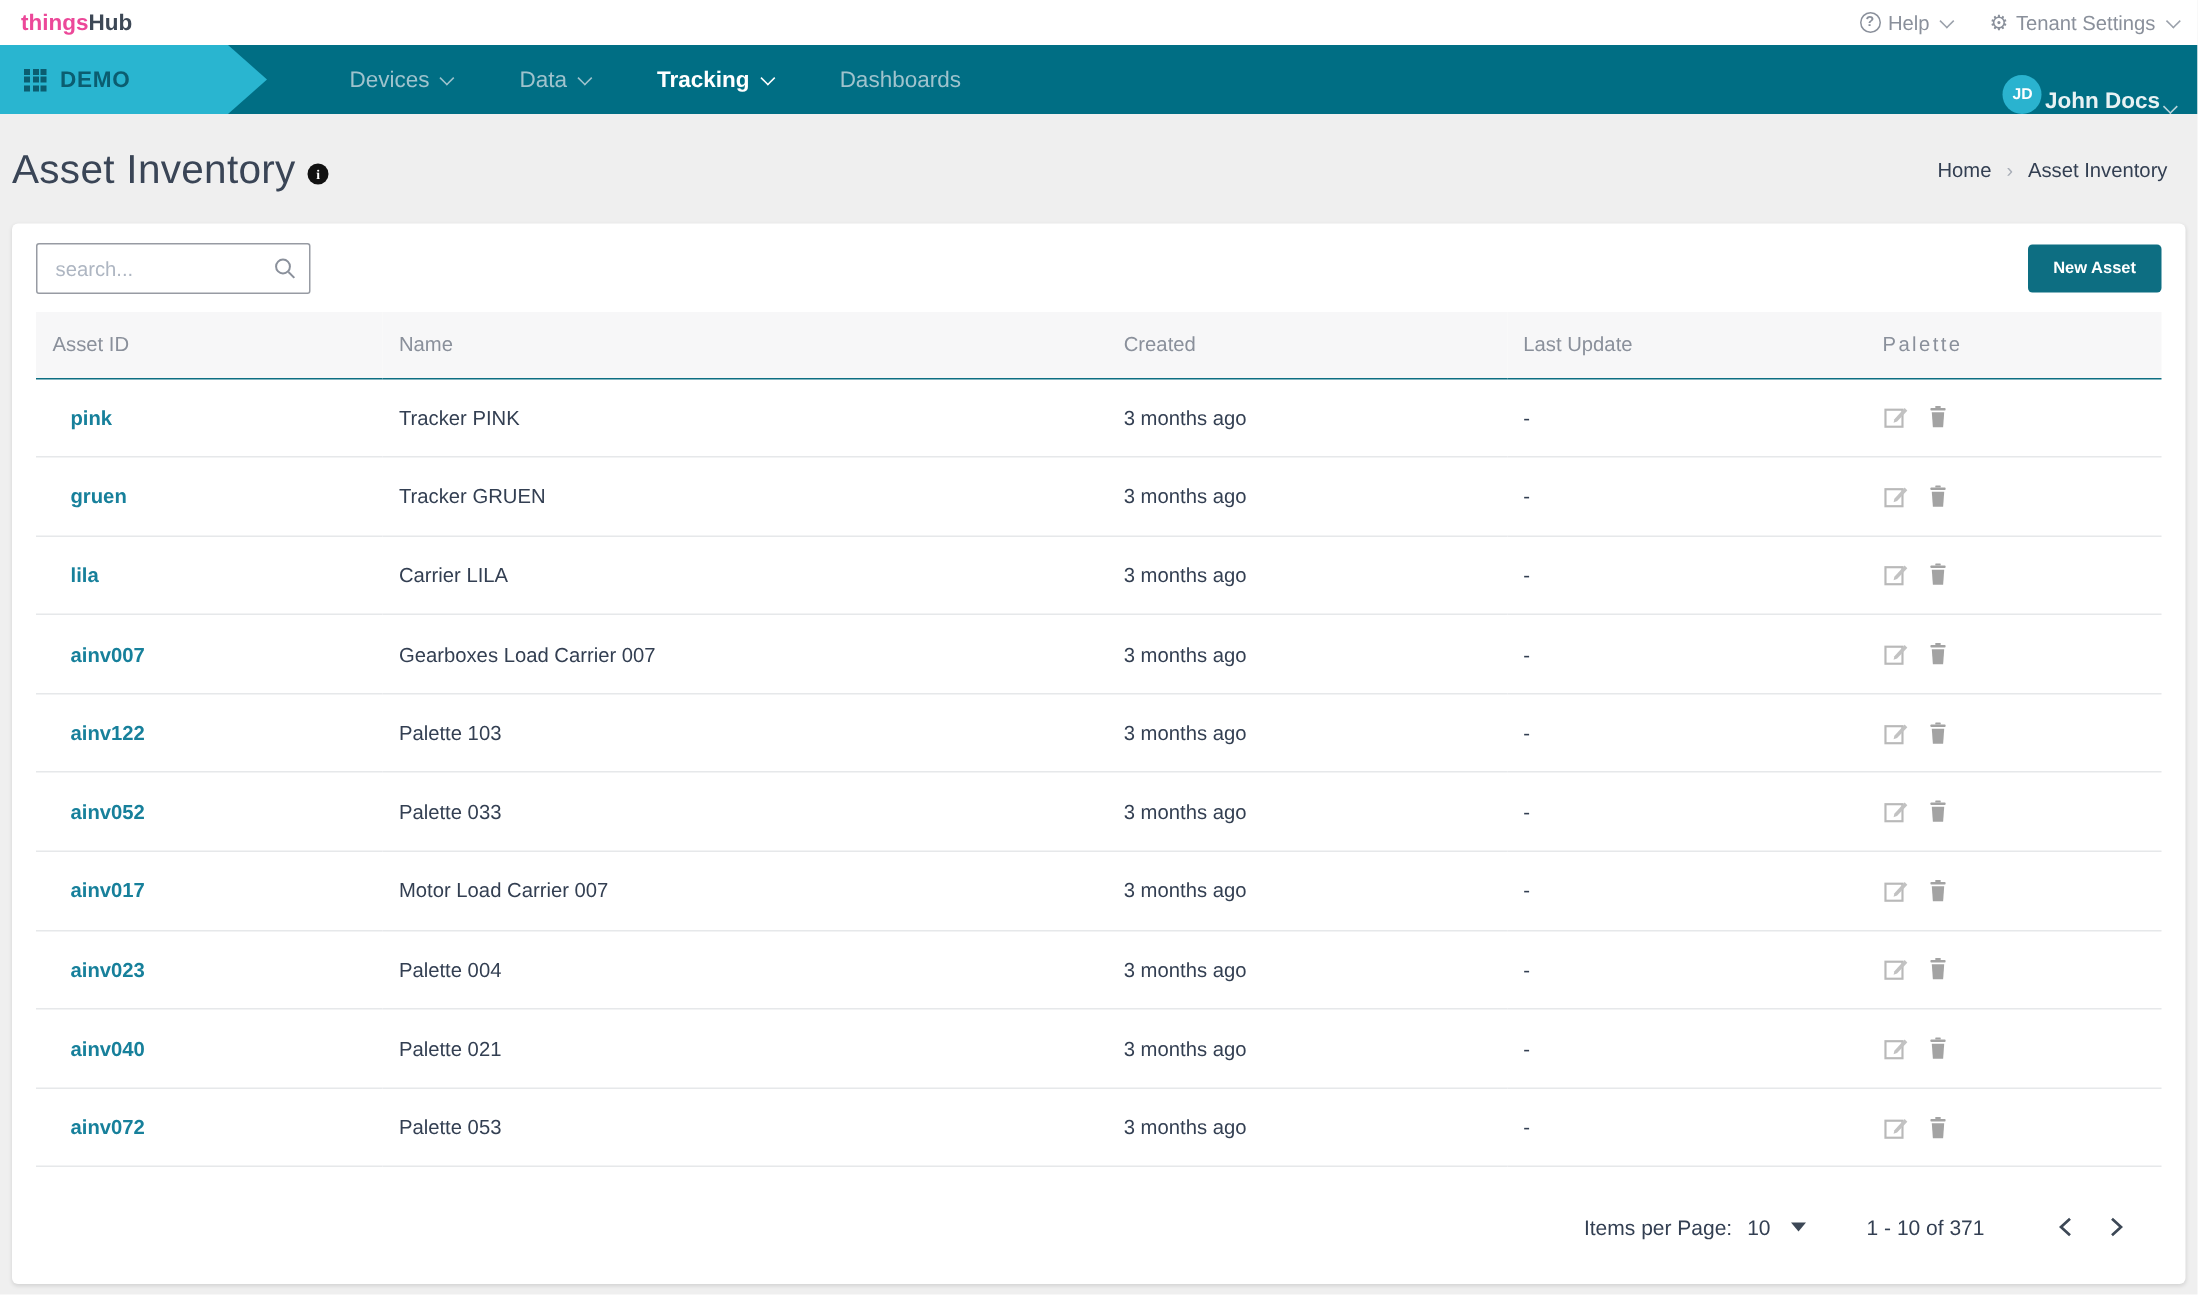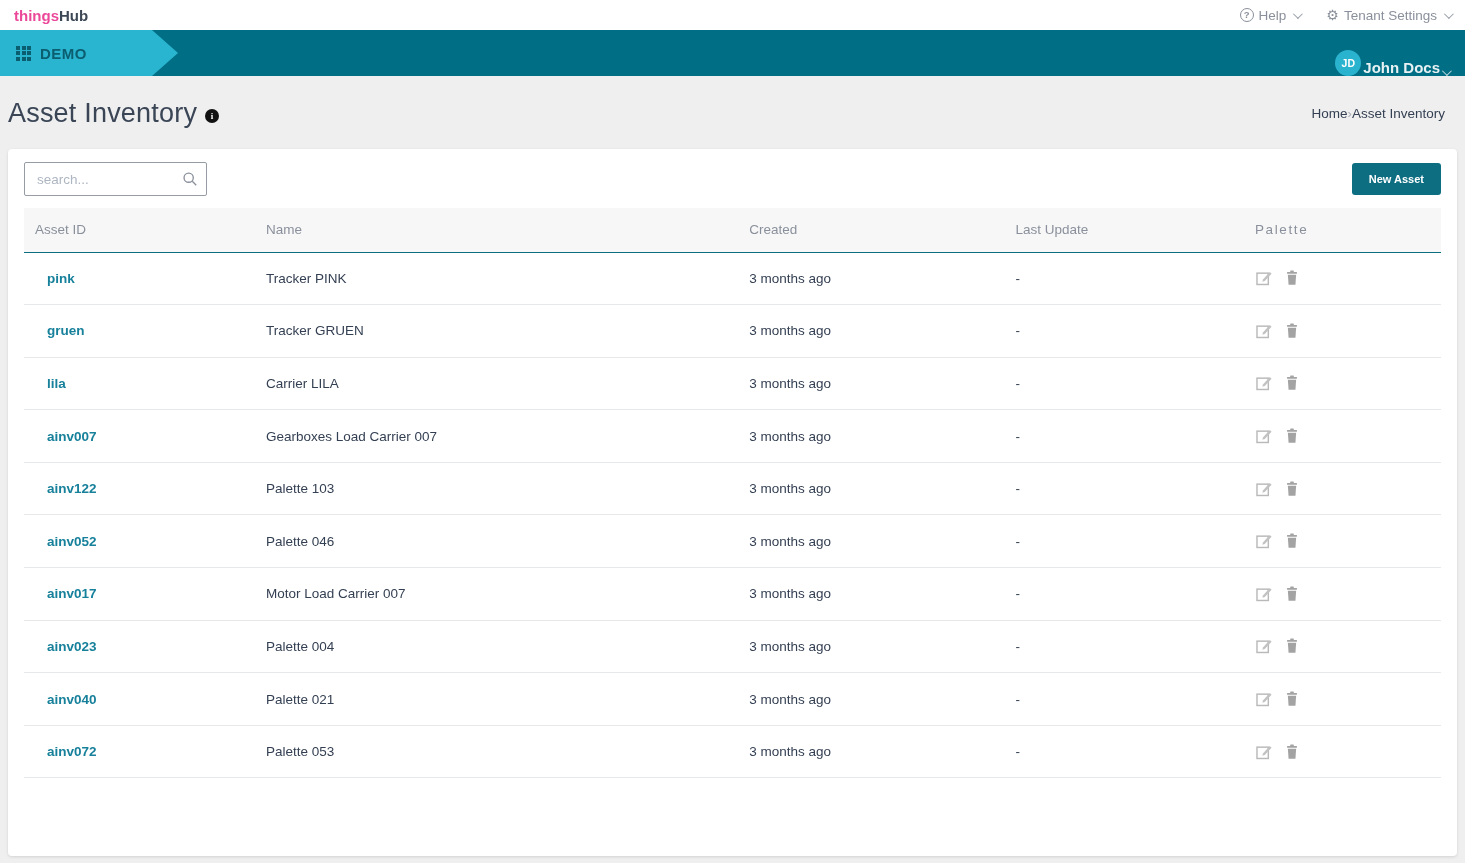--- a/index.html
+++ b/index.html
@@ -81,21 +81,21 @@
     padding:22px 20px 20px 8px;
   }
   .page-title-wrap { display:flex; align-items:center; gap:8px; }
   .page-title { font-size:27px; font-weight:300; color:#3a4556; letter-spacing:0.2px; }
   .info-icon {
     width:14px; height:14px; border-radius:50%; background:#111111;
     color:#ffffff; font-size:9px; font-weight:bold; font-family:"Liberation Serif", serif;
     display:inline-flex; align-items:center; justify-content:center;
     margin-top:4px; cursor:pointer;
   }
-  .breadcrumb { display:flex; align-items:center; font-size:13.5px; }
+  .breadcrumb { display:flex; align-items:center; gap:10px; font-size:13.5px; }
   .breadcrumb .crumb { color:#333f52; cursor:pointer; }
   .breadcrumb .sep { color:#a9aeb7; font-size:13px; }
   .breadcrumb .current { color:#333f52; }
 
   
   .card {
     margin:0 8px; background:#ffffff; border-radius:4px;
     box-shadow:0 1px 3px rgba(0,0,0,0.12);
     height:707px; display:flex; flex-direction:column;
   }
@@ -180,20 +180,37 @@
         <i></i>
         <i></i>
         <i></i>
         <i></i>
         <i></i>
         <i></i>
         <i></i>
         <i></i>
     </span>
     <span class="tenant-name">DEMO</span>
+  </div>
+  <div class="nav-items">
+    <div class="nav-item">
+      <span>Devices</span>
+      <span class="caret-nav"></span>
+    </div>
+    <div class="nav-item">
+      <span>Data</span>
+      <span class="caret-nav"></span>
+    </div>
+    <div class="nav-item active">
+      <span>Tracking</span>
+      <span class="caret-nav"></span>
+    </div>
+    <div class="nav-item">
+      <span>Dashboards</span>
+    </div>
   </div>
   <div class="nav-user">
     <span class="avatar">JD</span>
     <span class="user-name">John Docs</span>
     <span class="caret-nav"></span>
   </div>
 </div>
 
 <div class="page-head">
   <div class="page-title-wrap">
@@ -355,21 +372,21 @@
                     <rect x="8" y="1.8" width="4" height="1.6" rx="0.4" fill="#a3a3a3"></rect>
                     <path d="M5.4 6.4 h9.2 l-0.8 11.2 h-7.6 Z" fill="#a3a3a3"></path>
                   </svg>
                 </span>
               </span>
             </td>
           </tr>
 
           <tr>
             <td><a class="asset-link">ainv052</a></td>
-            <td>Palette 046</td>
+            <td>Palette 033</td>
             <td>3 months ago</td>
             <td>-</td>
             <td>
               <span class="action-icons">
                 <span class="icon-btn">
                   <svg viewBox="0 0 20 20" width="18" height="18">
                     <rect x="2.2" y="4.6" width="12.6" height="12.6" fill="none" stroke="#b9b9b9" stroke-width="1.6"></rect>
                     <path d="M8.8 11.6 L16.4 3.4 L18.4 5.3 L10.8 13.4 L8.2 14.2 Z" fill="#c2c2c2"></path>
                   </svg>
                 </span>
@@ -476,14 +493,32 @@
                     <path d="M5.4 6.4 h9.2 l-0.8 11.2 h-7.6 Z" fill="#a3a3a3"></path>
                   </svg>
                 </span>
               </span>
             </td>
           </tr>
         </tbody>
     </table>
   </div>
 
+  <div class="pagination">
+    <span class="ipp-label">Items per Page:</span>
+    <span class="ipp-value">
+      <span>10</span>
+      <span class="tri-down"></span>
+    </span>
+    <span class="range-label">1 - 10 of 371</span>
+    <span class="page-chevron">
+      <svg viewBox="0 0 12 14" width="12" height="14">
+          <polyline points="9,1.5 3,7 9,12.5" fill="none" stroke="#3d4856" stroke-width="1.8"></polyline>
+        </svg>
+    </span>
+    <span class="page-chevron">
+      <svg viewBox="0 0 12 14" width="12" height="14">
+          <polyline points="3,1.5 9,7 3,12.5" fill="none" stroke="#3d4856" stroke-width="1.8"></polyline>
+        </svg>
+    </span>
+  </div>
 
 </div>
 
 </body></html>

